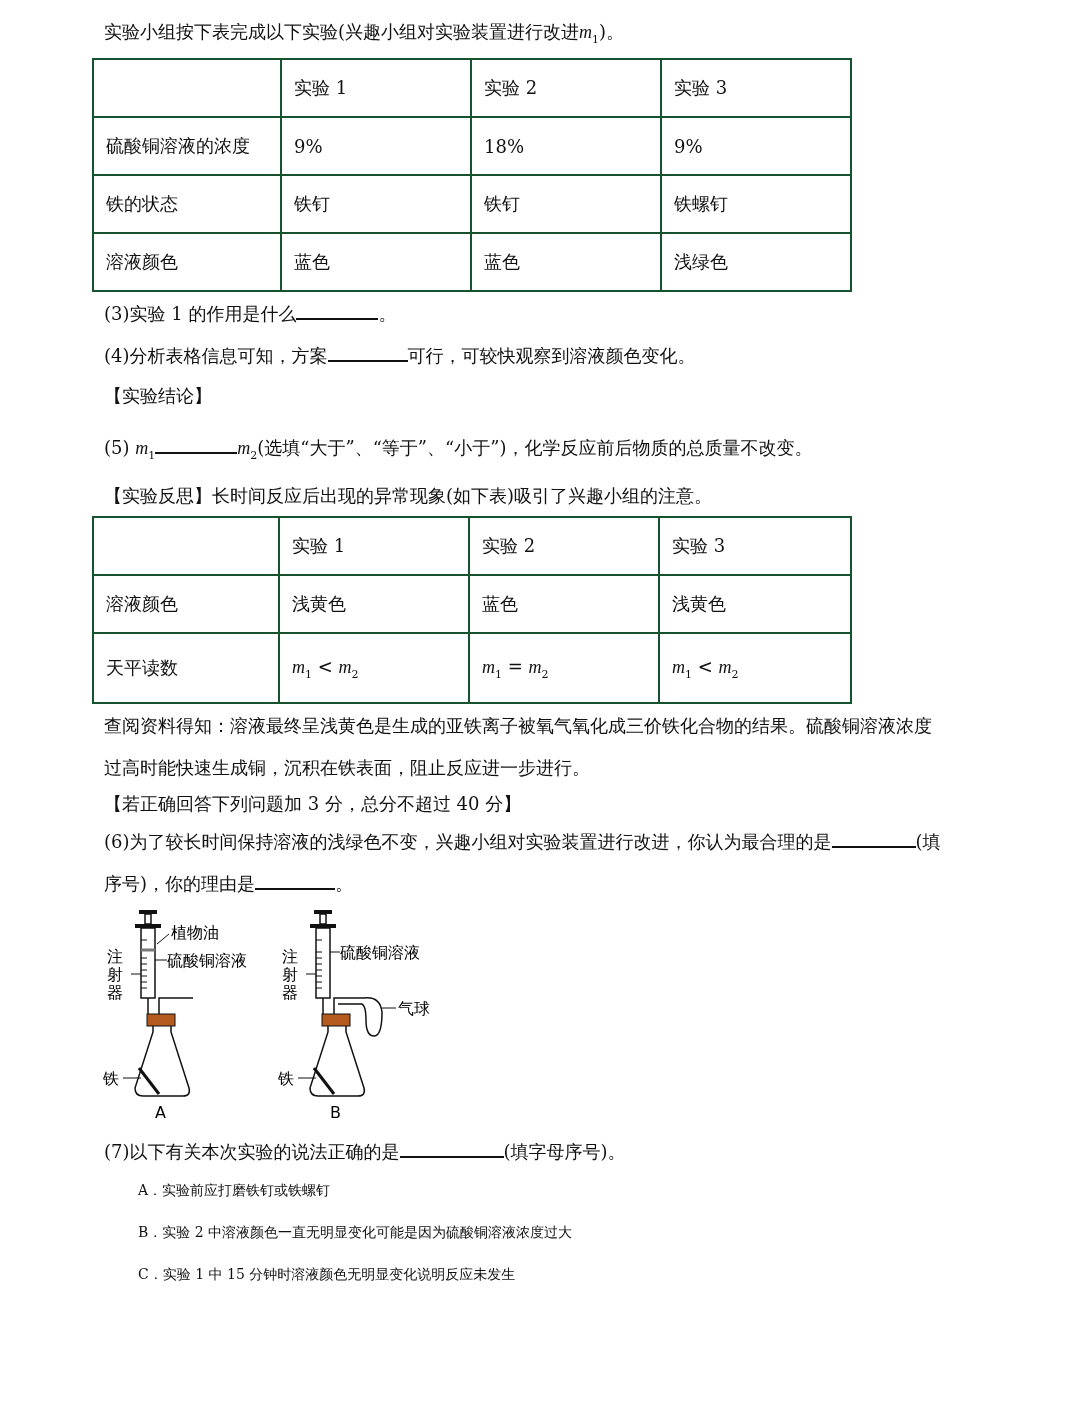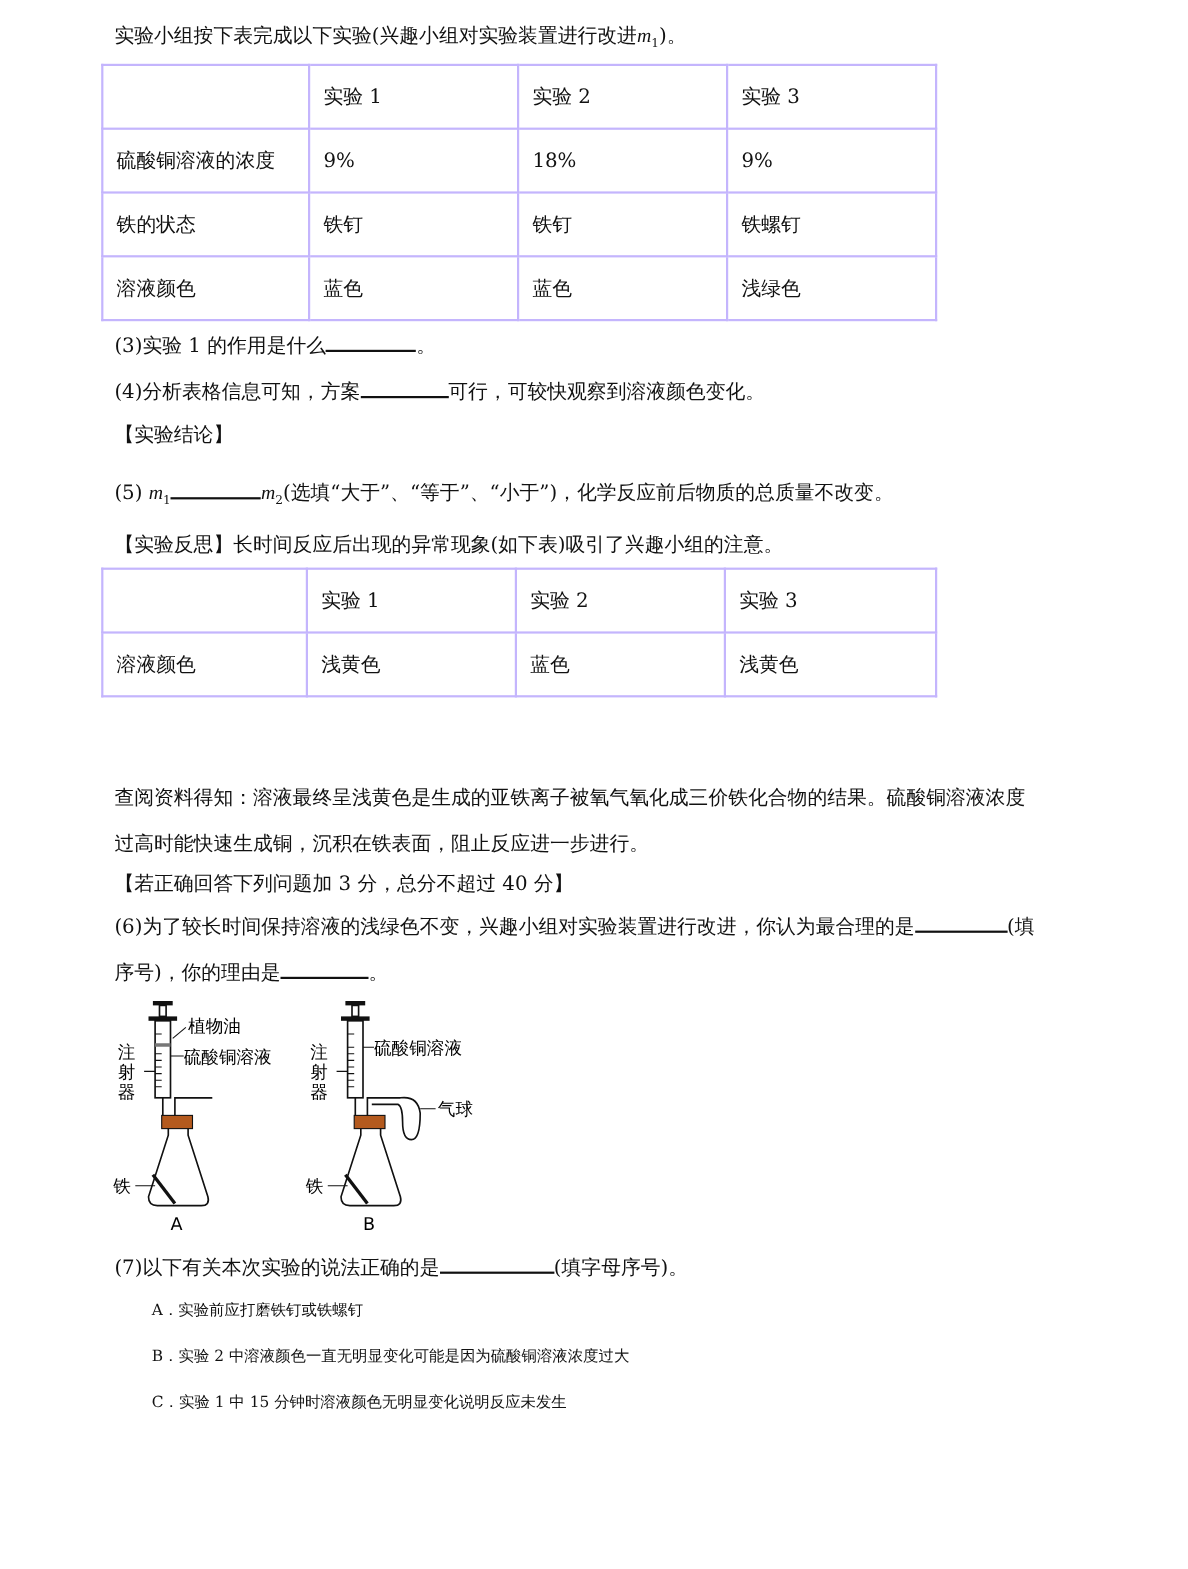--- a/index.html
+++ b/index.html
@@ -1,20 +1,20 @@
 <!DOCTYPE html>
 <html><head>
 <meta charset="utf-8">
 <style>
   html, body { margin:0; padding:0; background:#fff; }
   body { width:1080px; height:1426px; position:relative; font-family:"DejaVu Serif","Liberation Serif",serif; color:#111; font-size:18px; }
   .abs { position:absolute; }
   .line { position:absolute; left:104px; white-space:nowrap; font-size:18px; line-height:24px; }
   table.t { position:absolute; left:92px; border-collapse:collapse; font-size:18px; }
-  table.t td { border:2px solid #c4b5fd; padding:0 0 0 12px; vertical-align:middle; }
+  table.t td { border:2px solid #14532d; padding:0 0 0 12px; vertical-align:middle; }
   .blank { display:inline-block; border-bottom:2px solid #111; height:18px; vertical-align:baseline; }
   i.m { font-style:italic; font-family:"Liberation Serif",serif; }
   sub { font-size:11px; }
   .opt { position:absolute; left:138px; white-space:nowrap; font-size:14px; }
   svg text { font-family:"DejaVu Sans","Liberation Sans",sans-serif; }
 </style>
 </head>
 <body>
 
 <div class="line" style="top:20px;"><span>实验小组按下表完成以下实验(兴趣小组对实验装置进行改进</span><i class="m">m</i><sub>1</sub><span>)。</span></div>
@@ -64,20 +64,26 @@
     <td style="width:172px;"></td>
     <td style="width:176px;">实验 1</td>
     <td style="width:176px;">实验 2</td>
     <td style="width:178px;">实验 3</td>
   </tr>
   <tr style="height:58px;">
     <td>溶液颜色</td>
         <td>浅黄色</td>
         <td>蓝色</td>
         <td>浅黄色</td>
+  </tr>
+  <tr style="height:70px;">
+    <td>天平读数</td>
+    <td><i class="m">m</i><sub>1</sub> <span>&lt;</span> <i class="m">m</i><sub>2</sub></td>
+    <td><i class="m">m</i><sub>1</sub> <span>=</span> <i class="m">m</i><sub>2</sub></td>
+    <td><i class="m">m</i><sub>1</sub> <span>&lt;</span> <i class="m">m</i><sub>2</sub></td>
   </tr>
 </tbody>
   </table>
 
 <div class="line" style="top:714px;">查阅资料得知：溶液最终呈浅黄色是生成的亚铁离子被氧气氧化成三价铁化合物的结果。硫酸铜溶液浓度</div>
 <div class="line" style="top:756px;">过高时能快速生成铜，沉积在铁表面，阻止反应进一步进行。</div>
 <div class="line" style="top:792px;">【若正确回答下列问题加 3 分，总分不超过 40 分】</div>
 
 <div class="line" style="top:828px;"><span>(6)为了较长时间保持溶液的浅绿色不变，兴趣小组对实验装置进行改进，你认为最合理的是</span><span class="blank" style="width:84px;"></span><span>(填</span></div>
 <div class="line" style="top:870px;text-align:center;"><span>序号)，你的理由是</span><span class="blank" style="width:80px;"></span><span>。</span></div>

